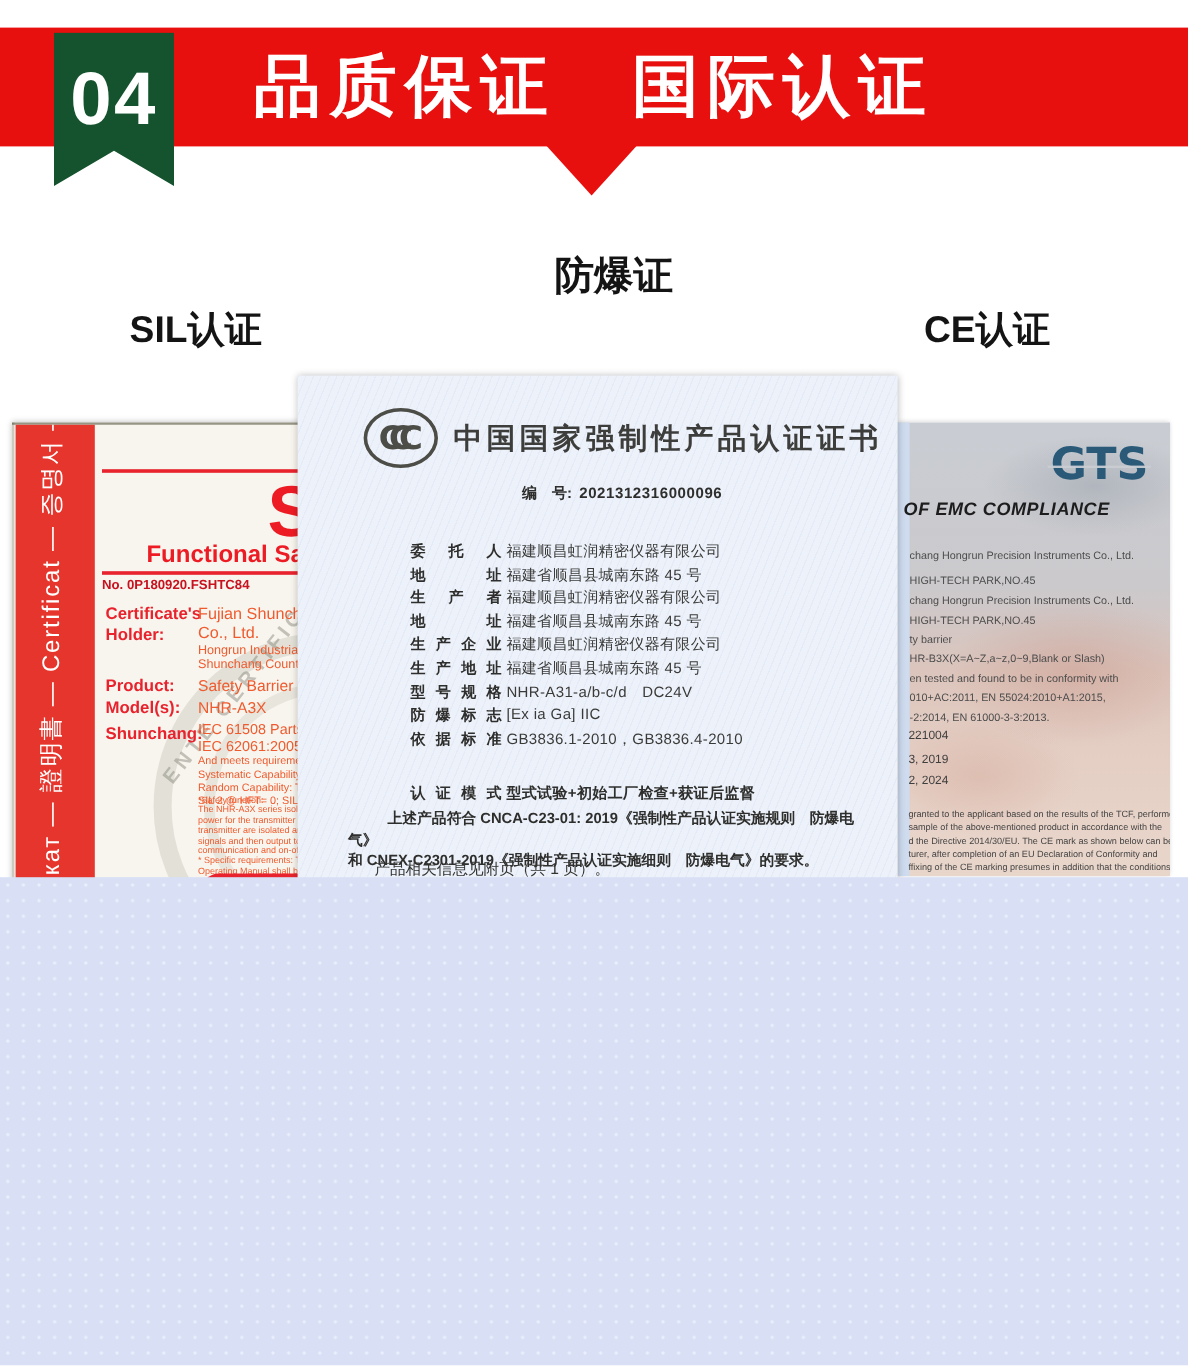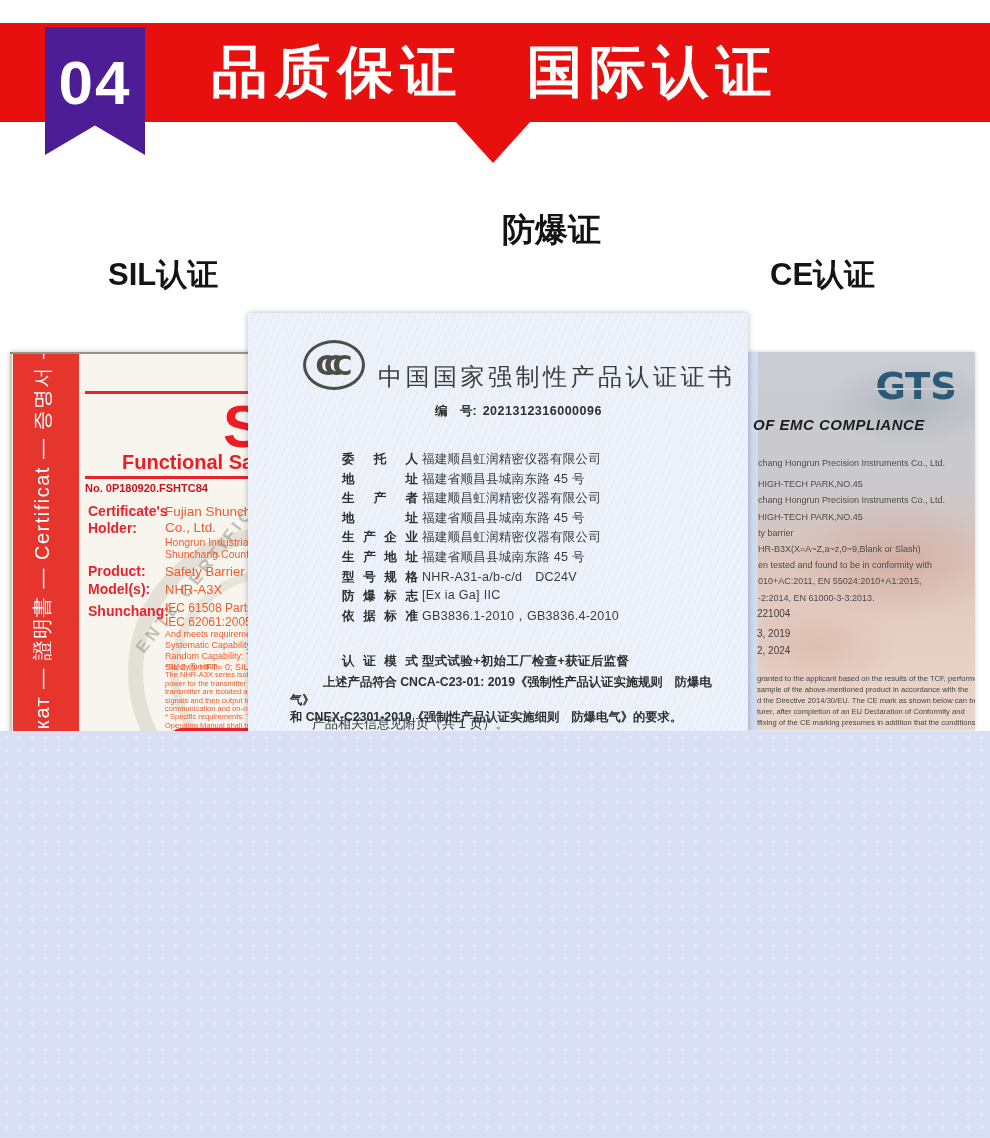--- a/index.html
+++ b/index.html
@@ -4,30 +4,30 @@
 <style>
   html,body{margin:0;padding:0;}
   body{
     width:990px;height:1138px;position:relative;overflow:hidden;
     background:#ffffff;font-family:"Liberation Sans",sans-serif;
   }
   
   .banner{position:absolute;left:0;top:23px;width:990px;height:99px;background:#e8100e;z-index:1;
     display:flex;align-items:center;justify-content:center;}
   .banner-title{color:#ffffff;font-size:56px;font-weight:900;letter-spacing:7px;white-space:pre;}
-  .ribbon{position:absolute;left:45px;top:27px;width:100px;height:128px;background:#4c1d95;z-index:2;
+  .ribbon{position:absolute;left:45px;top:27px;width:100px;height:128px;background:#14532d;z-index:2;
     clip-path:polygon(0 0,100% 0,100% 100%,50% 77%,0 100%);
     display:flex;justify-content:center;align-items:flex-start;padding-top:0;}
   .ribbon span{color:#fff;font-size:62px;font-weight:800;line-height:1;margin-top:25px;letter-spacing:2px;}
   .banner-tail{position:absolute;left:455px;top:121px;width:0;height:0;z-index:1;
     border-left:38px solid transparent;border-right:38px solid transparent;border-top:42px solid #e8100e;}
 
   
   .label{position:absolute;color:#141414;font-weight:700;z-index:1;white-space:nowrap;}
-  .label-center{left:462px;top:208px;font-size:33px;margin-left:40px;}
+  .label-center{left:462px;top:208px;font-size:33px;}
   .label-left{left:108px;top:254px;font-size:31px;}
   .label-right{left:770px;top:254px;font-size:31px;}
 
   
   .cert{position:absolute;overflow:hidden;}
   .cert-sil{left:10px;top:352px;width:280px;height:383px;background:#f8f5ee;z-index:2;
     box-shadow:0 0 5px rgba(0,0,0,.25), inset 0 2px 0 rgba(70,70,45,.55), inset 2px 0 0 rgba(70,70,45,.25);}
   .sil-band{position:absolute;left:3px;top:2px;bottom:0;width:66px;background:#e6352c;z-index:2;overflow:hidden;}
   .sil-band-text{position:absolute;left:16px;top:470px;transform:rotate(-90deg);transform-origin:left top;
     white-space:nowrap;color:#ffffff;font-size:20px;letter-spacing:1.5px;font-weight:400;}
@@ -59,21 +59,21 @@
 
   
   .cert-ccc{left:248px;top:313px;width:500px;height:422px;z-index:3;
     background:#edf2fa;
     background-image:repeating-linear-gradient(112deg,rgba(175,195,230,.14) 0 1px,rgba(0,0,0,0) 1px 6px);
     box-shadow:0 0 6px rgba(0,0,0,.28);}
   .ccc-logo{position:absolute;left:55px;top:27px;width:56px;height:44px;border:3px solid #4d4d47;border-radius:50%;
     display:flex;align-items:center;justify-content:center;}
   .ccc-logo span{font-family:"DejaVu Sans",sans-serif;font-size:27px;font-weight:700;color:#4d4d47;
     letter-spacing:-0.42em;padding-right:0.42em;line-height:1;}
-  .ccc-title{position:absolute;left:130px;top:36px;font-size:24px;font-weight:400;color:#3d3d3b;letter-spacing:3.5px;white-space:nowrap;margin-top:12px;}
+  .ccc-title{position:absolute;left:130px;top:36px;font-size:24px;font-weight:700;color:#3d3d3b;letter-spacing:3.5px;white-space:nowrap;}
   .ccc-serial{position:absolute;left:187px;top:90px;font-size:12.5px;color:#2e2e2c;white-space:nowrap;}
   .ccc-serial-label{font-weight:800;margin-right:6px;}
   .ccc-serial-value{font-weight:700;letter-spacing:.5px;}
   .ccc-fields{position:absolute;left:62px;top:138px;width:430px;}
   .ccc-row{height:19.6px;white-space:nowrap;font-size:12.5px;margin-left:32px;}
   .ccc-flabel{display:inline-block;width:76px;text-align:justify;text-align-last:justify;
     font-weight:800;color:#2e2e2c;vertical-align:top;}
   .ccc-fvalue{display:inline-block;margin-left:4px;color:#3a3a38;letter-spacing:.3px;white-space:pre;}
   .ccc-mode{position:absolute;left:62px;top:340px;}
   .ccc-mode .ccc-fvalue{font-weight:800;color:#2e2e2c;}

